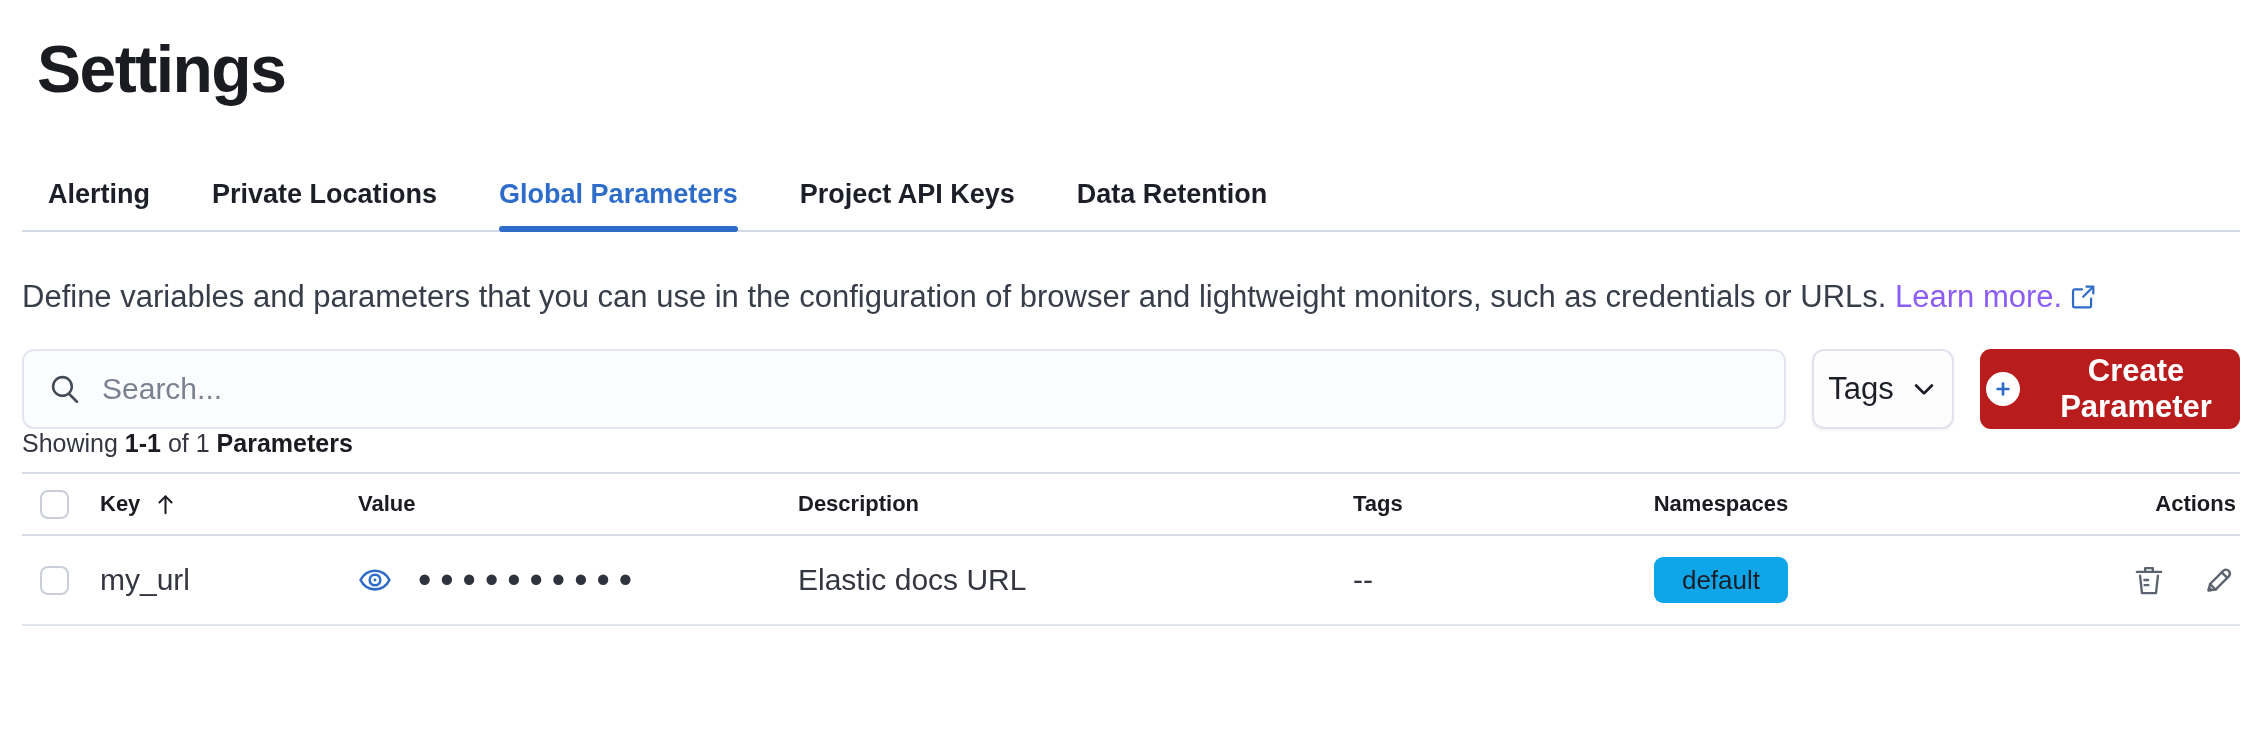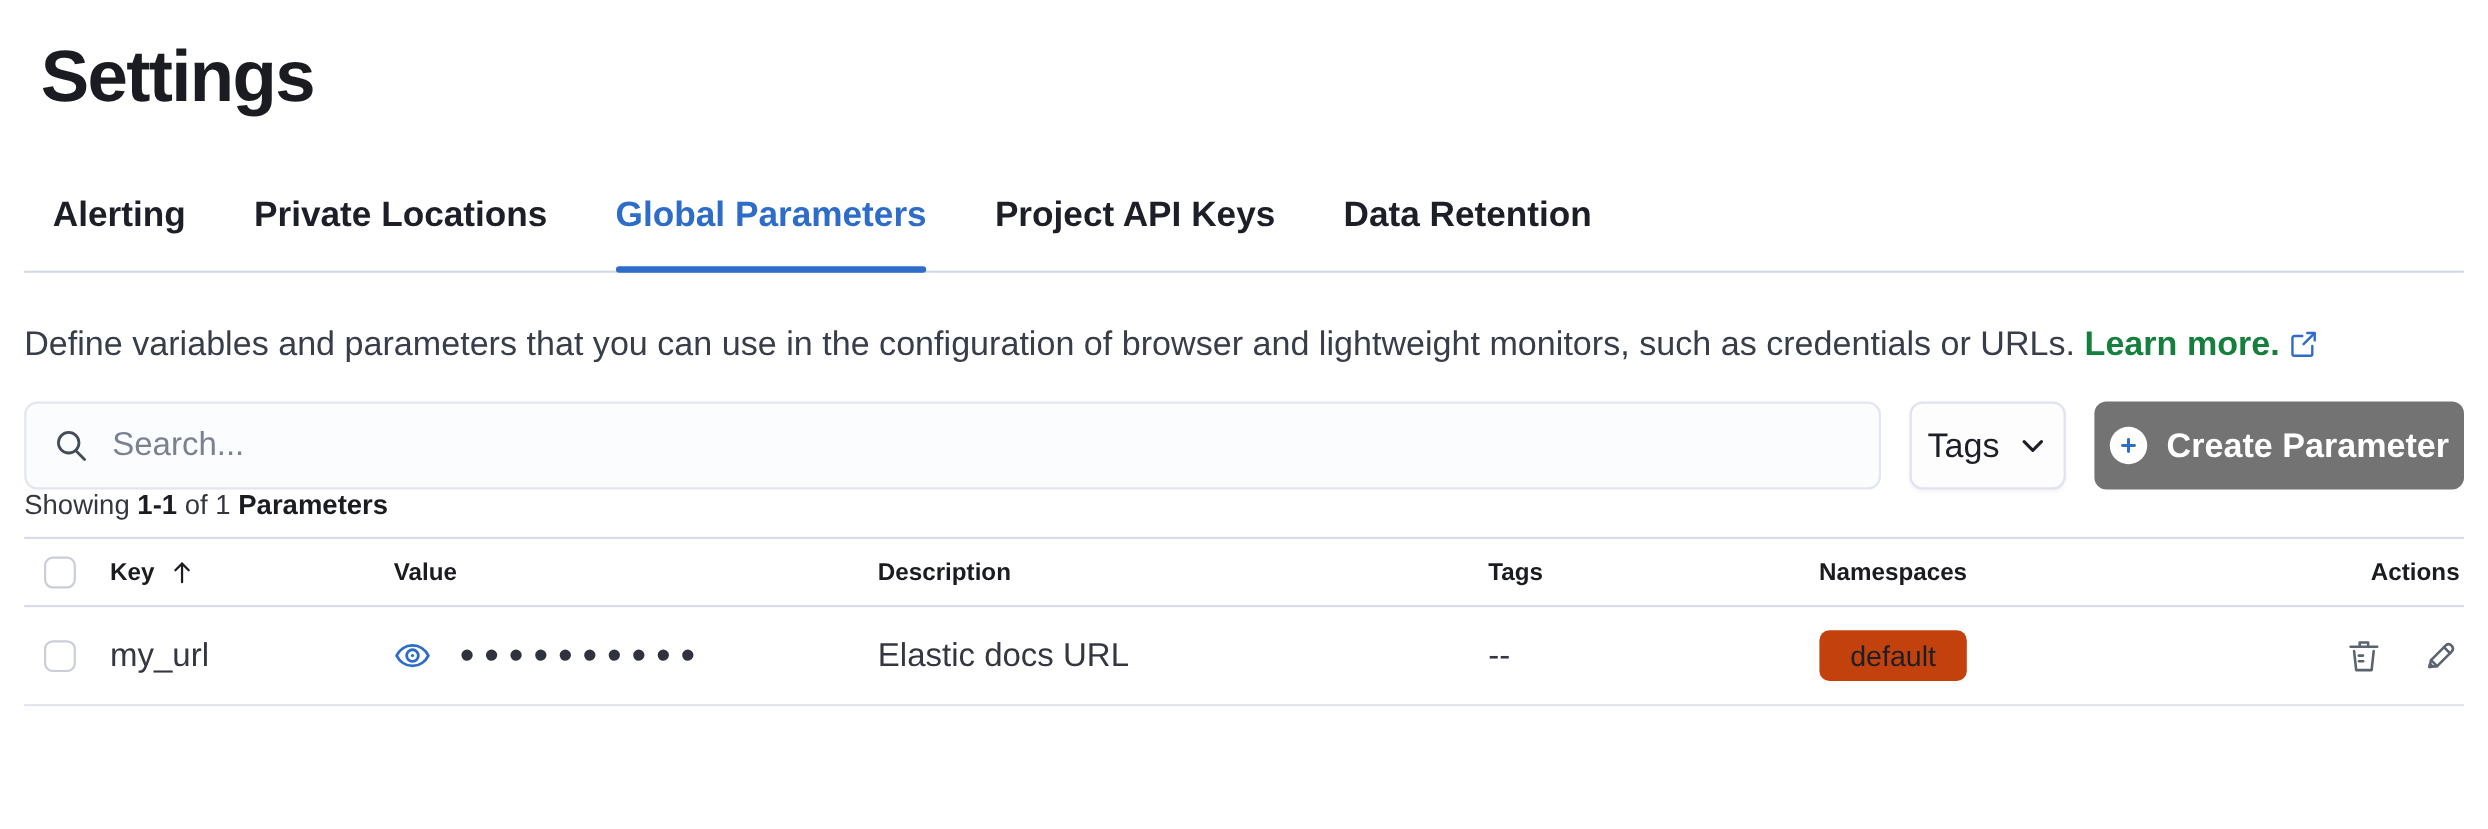--- a/index.html
+++ b/index.html
@@ -15,36 +15,36 @@
   .page-title {
     margin: 34px 0 0 15px;
     font-size: 66px; line-height: 70px; font-weight: 700;
     letter-spacing: -1.5px; color: #1a1c21;
   }
 
   
   .tabs-wrap { margin-top: 70px; border-bottom: 2px solid #d3dae6; }
   .tabs { display: flex; gap: 62px; margin-left: 26px; }
   .tab {
-    font-size: 32px; font-weight: 700; line-height: 40px;
-    color: #1c1f27; padding-bottom: 32px; position: relative; cursor: pointer;
+    font-size: 27px; font-weight: 700; line-height: 40px;
+    color: #1c1f27; padding-bottom: 16px; position: relative; cursor: pointer;
     white-space: nowrap;
   }
   .tab.active { color: #2e6cca; }
   .tab.active::after {
     content: ""; position: absolute; left: 0; right: 0; bottom: -2px;
     height: 6px; background: #2e6cca; border-radius: 3px;
   }
 
   
   .description {
     margin: 40px 0 0 0; max-width: 2216px;
     font-size: 31px; line-height: 49px; color: #373d49;
   }
-  .learn-more { color: #15803d; text-decoration: none; cursor: pointer; font-weight: bold; }
+  .learn-more { color: #8b5cf6; text-decoration: none; cursor: pointer; }
   .ext-icon { width: 27px; height: 27px; margin-left: 8px; vertical-align: -3px; }
 
   
   .toolbar { margin-top: 28px; display: flex; gap: 26px; height: 80px; }
   .search-box {
     flex: 1; display: flex; align-items: center; padding: 4px 24px;
     background: #fbfcfe; border: 2px solid #e3e6f0; border-radius: 12px;
   }
   .search-icon { width: 34px; height: 34px; margin-right: 20px; flex: none; }
   .search-input {
@@ -53,21 +53,21 @@
   }
   .search-input::placeholder { color: #7a8191; opacity: 1; }
   .tags-btn {
     width: 142px; background: #fdfdfe; border: 2px solid #e0e3ee; border-radius: 12px;
     font-family: inherit; font-size: 31px; color: #1c1f27;
     display: flex; align-items: center; justify-content: center; gap: 16px;
     cursor: pointer; box-shadow: 0 2px 3px rgba(30,40,70,0.05);
   }
   .chevron-icon { width: 28px; height: 28px; }
   .create-btn {
-    width: 336px; background: #737373; border: none; border-radius: 11px;
+    width: 260px; background: #b91c1c; border: none; border-radius: 11px;
     font-family: inherit; font-size: 31px; font-weight: 700; color: #ffffff;
     display: flex; align-items: center; justify-content: center; gap: 18px;
     cursor: pointer;
   }
   .plus-circle {
     width: 34px; height: 34px; border-radius: 50%; background: #ffffff;
     display: flex; align-items: center; justify-content: center; flex: none;
   }
   .plus-circle svg { width: 24px; height: 24px; }
 
@@ -96,21 +96,21 @@
   .col-actions { flex: 1; display: flex; align-items: center; justify-content: flex-end; gap: 36px; padding-right: 4px; }
   .checkbox {
     width: 29px; height: 29px; background: #ffffff;
     border: 2px solid #c9ced9; border-radius: 8px; cursor: pointer;
   }
   .sort-icon { width: 27px; height: 27px; margin-left: 12px; }
   .sortable { cursor: pointer; }
   .eye-icon { width: 34px; height: 34px; cursor: pointer; flex: none; }
   .masked { font-size: 38px; letter-spacing: 9px; color: #2e333d; line-height: 1; white-space: nowrap; }
   .badge {
-    display: inline-block; background: #c2410c; color: #1c1f27;
+    display: inline-block; background: #0ea5e9; color: #1c1f27;
     font-size: 26px; line-height: 1; padding: 10px 28px; border-radius: 9px;
   }
   .icon-btn { background: none; border: none; padding: 0; cursor: pointer; line-height: 0; }
   .icon-btn svg { width: 34px; height: 34px; }
 </style>
 </head>
 <body>
 
 <div class="page">
 

